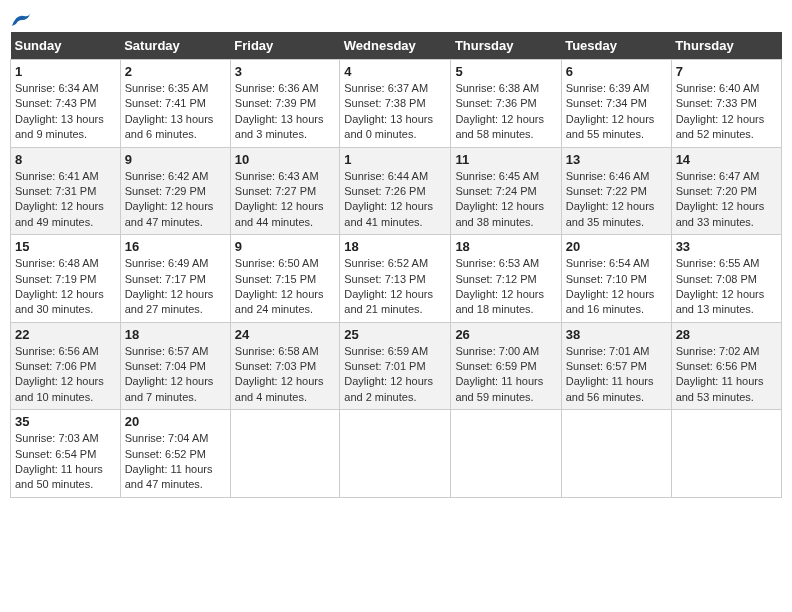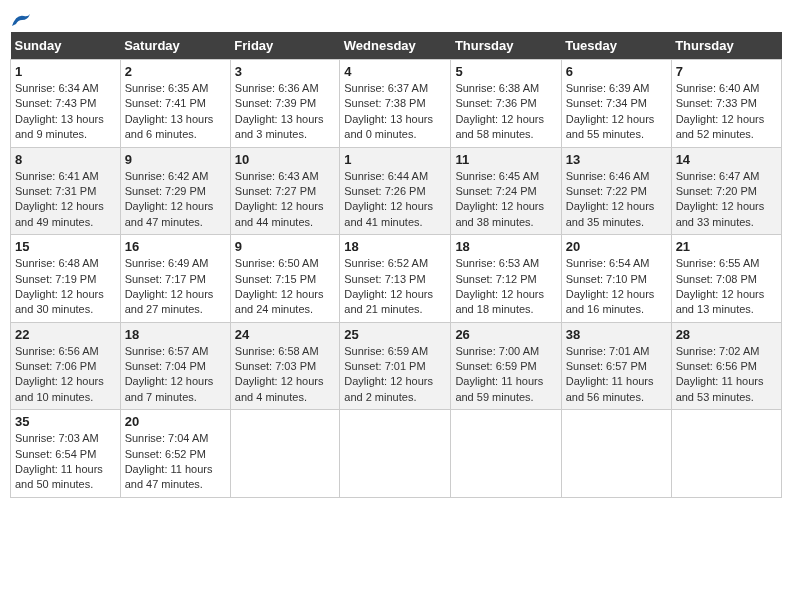--- a/index.html
+++ b/index.html
@@ -200,21 +200,21 @@
         </td>
         <td>
           <span class="day-num">18</span>
           <div class="day-info">Sunrise: 6:53 AM<br>Sunset: 7:12 PM<br>Daylight: 12 hours and 18 minutes.</div>
         </td>
         <td>
           <span class="day-num">20</span>
           <div class="day-info">Sunrise: 6:54 AM<br>Sunset: 7:10 PM<br>Daylight: 12 hours and 16 minutes.</div>
         </td>
         <td>
-          <span class="day-num">21</span>
+          <span class="day-num">33</span>
           <div class="day-info">Sunrise: 6:55 AM<br>Sunset: 7:08 PM<br>Daylight: 12 hours and 13 minutes.</div>
         </td>
       </tr>
       <tr>
         <td>
           <span class="day-num">22</span>
           <div class="day-info">Sunrise: 6:56 AM<br>Sunset: 7:06 PM<br>Daylight: 12 hours and 10 minutes.</div>
         </td>
         <td>
           <span class="day-num">18</span>

